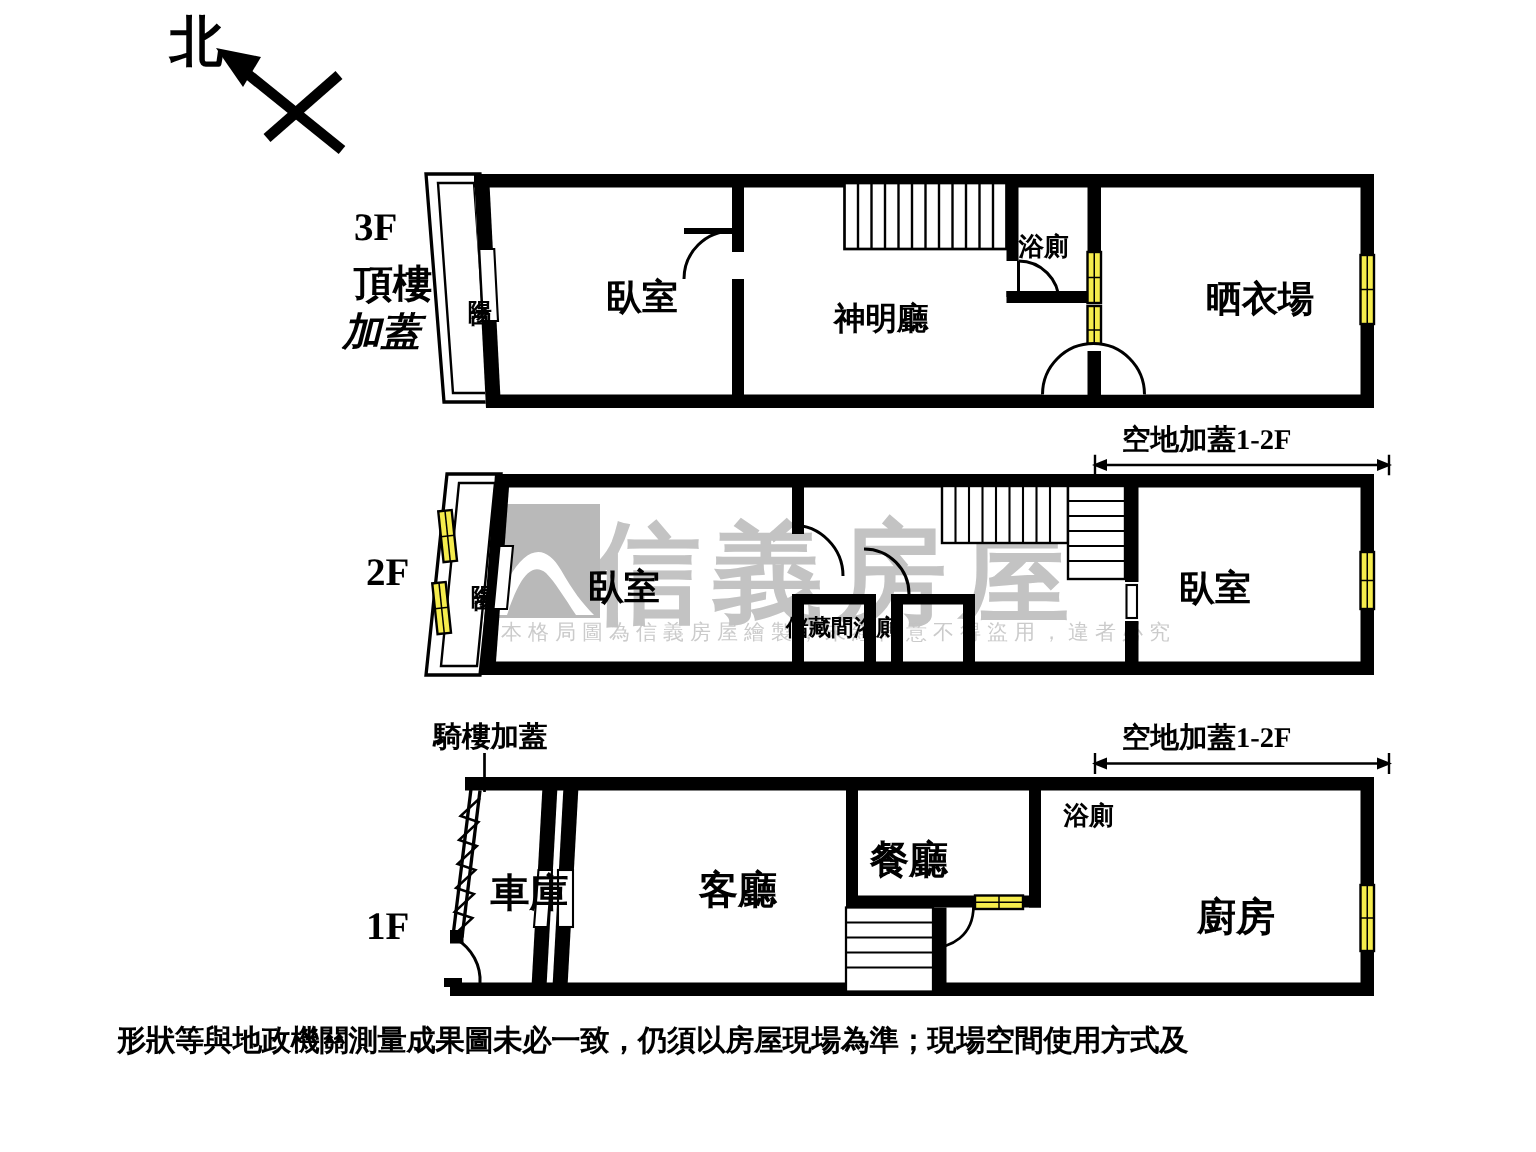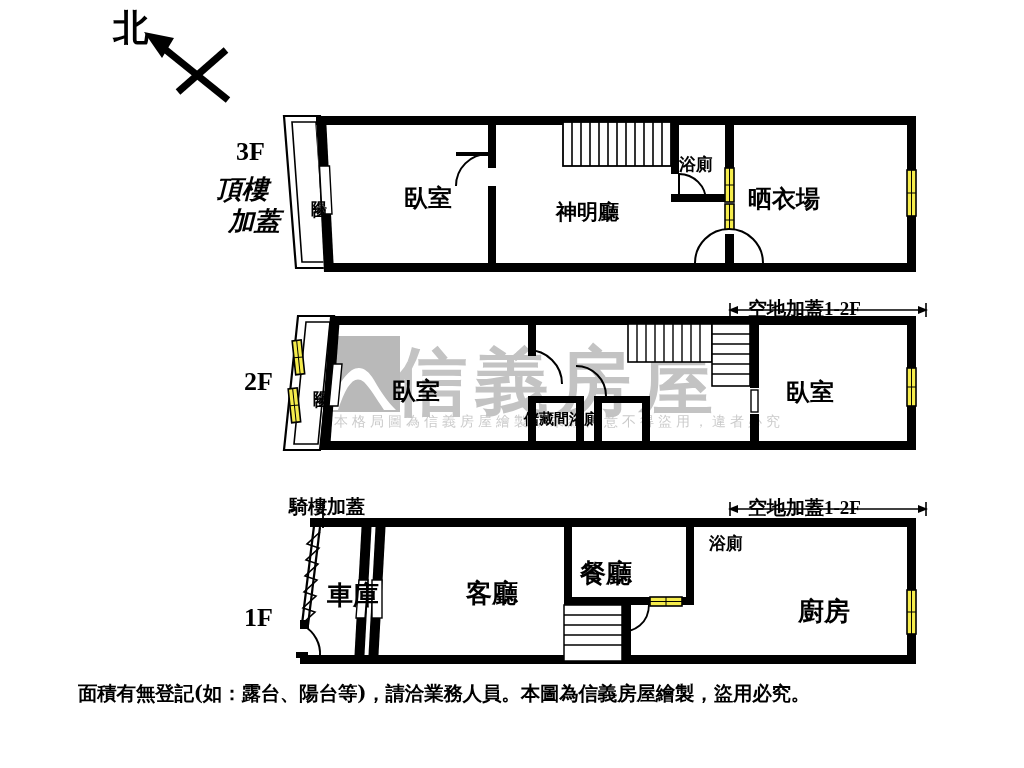--- a/index.html
+++ b/index.html
@@ -23,21 +23,21 @@
   
   .room{
     font-size:24px;font-weight:bold;text-align:center;
     font-family:"DejaVu Serif","Liberation Serif",serif;
   }
   .room-sm{font-size:17px;font-weight:bold;text-align:center;}
   .room-xs{font-size:15px;font-weight:bold;text-align:center;line-height:17px;}
   .room-bal{font-size:16px;font-weight:bold;line-height:18px;text-align:center;}
 
   
-  .anno{font-size:19px;font-weight:bold;white-space:nowrap;margin-top:16px;}
+  .anno{font-size:19px;font-weight:bold;white-space:nowrap;}
 
   
   .disclaimer{
     position:absolute;left:78px;top:680px;width:872px;
     font-size:19.5px;line-height:27.5px;font-weight:bold;
     font-family:"DejaVu Serif","Liberation Serif",serif;
     letter-spacing:-0.2px;
   }
   .disclaimer div{white-space:nowrap;}
 
@@ -76,21 +76,21 @@
   <div class="wm wm-big" style="left:393px;top:333px;">信義房屋</div>
   <div class="abs" style="left:324px;top:336px;">
     <svg width="76" height="76" viewBox="0 0 76 76">
       <rect x="0" y="0" width="76" height="76" fill="#b9b9b9"></rect>
       <path d="M4 74 C22 26, 38 24, 50 44 C58 58, 64 66, 72 74 L60 74 C52 62, 46 52, 40 46 C30 38, 22 50, 14 74 Z" fill="#ffffff"></path>
     </svg>
   </div>
   <div class="wm wm-small" style="left:334px;top:413px;">本格局圖為信義房屋繪製，未經同意不得盜用，違者必究</div>
 
   <div class="abs txt floor-label" style="left:236px;top:137px;">3F</div>
-  <div class="abs txt floor-sub" style="left:216px;top:175px;font-style:italic;">頂樓</div>
+  <div class="abs txt floor-sub" style="left:236px;top:175px;">頂樓</div>
   <div class="abs txt floor-sub" style="left:228px;top:207px;font-style:italic;">加蓋</div>
 
   <div class="abs" style="left:276px;top:108px;">
     <svg width="648" height="172" viewBox="0 0 648 172">
 
       <g>
         <polygon points="8,8 44,8 56,160 20,160" fill="#ffffff" stroke="#000" stroke-width="2.2"></polygon>
         <polygon points="16,14 40,14 50,154 26,154" fill="#ffffff" stroke="#000" stroke-width="1.6"></polygon>
       </g>
 
@@ -157,21 +157,21 @@
       </g>
     </svg>
   </div>
 
   <div class="abs txt room-bal" style="left:310px;top:175px;">
     <span style="writing-mode:vertical-rl;">陽台</span>
   </div>
   <div class="abs txt room" style="left:404px;top:182px;">臥室</div>
   <div class="abs txt room" style="left:556px;top:198px;font-size:21px;">神明廳</div>
   <div class="abs txt room-sm" style="left:679px;top:153px;">浴廁</div>
-  <div class="abs txt room" style="left:748px;top:183px;">晒衣場</div>
+  <div class="abs txt room" style="left:804px;top:183px;">晒衣場</div>
 
   <div class="abs txt anno" style="left:748px;top:280px;">空地加蓋1-2F</div>
   <div class="abs" style="left:728px;top:303px;">
     <svg width="200" height="14" viewBox="0 0 200 14">
       <line x1="6" y1="7" x2="194" y2="7" stroke="#000" stroke-width="1.6"></line>
       <polygon points="0,7 10,3 10,11" fill="#000"></polygon>
       <polygon points="200,7 190,3 190,11" fill="#000"></polygon>
       <line x1="2" y1="0" x2="2" y2="14" stroke="#000" stroke-width="1.6"></line>
       <line x1="198" y1="0" x2="198" y2="14" stroke="#000" stroke-width="1.6"></line>
     </svg>
@@ -343,16 +343,16 @@
     </svg>
   </div>
 
   <div class="abs txt room" style="left:327px;top:578px;font-size:26px;">車庫</div>
   <div class="abs txt room" style="left:466px;top:576px;font-size:26px;">客廳</div>
   <div class="abs txt room" style="left:580px;top:556px;font-size:26px;">餐廳</div>
   <div class="abs txt room-sm" style="left:709px;top:532px;">浴廁</div>
   <div class="abs txt room" style="left:798px;top:594px;font-size:26px;">廚房</div>
 
   <div class="disclaimer">
-    <div>面積有無登記(如：露台、陽台等)，請洽業務人員。本圖為信義房屋繪製，盜用必究。</div>
+    <div>形狀等與地政機關測量成果圖未必一致，仍須以房屋現場為準；現場空間使用方式及</div>
   </div>
 
 </div>
 
 </body></html>

